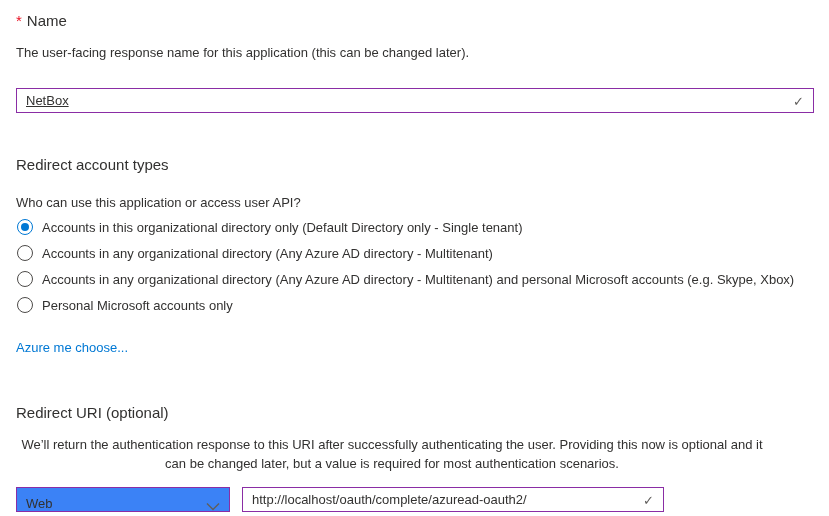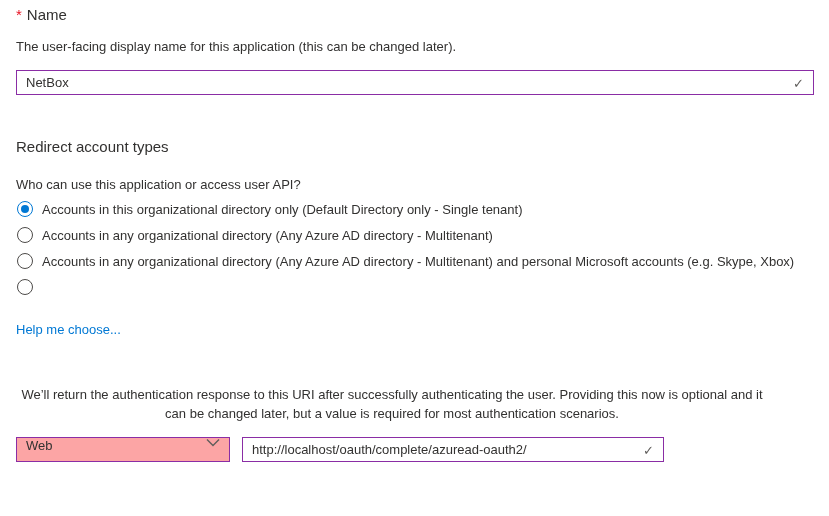--- a/index.html
+++ b/index.html
@@ -2,40 +2,40 @@
 <html><head>
 <meta charset="utf-8">
 <style>
   html,body{margin:0;padding:0;background:#ffffff;}
   body{
     width:829px;height:516px;
     font-family:"Liberation Sans", sans-serif;
     color:#323130;
     overflow:hidden;
   }
-  .page{box-sizing:border-box;width:783px;height:516px;padding:5px 15px 0 16px;}
+  .page{box-sizing:border-box;width:783px;height:516px;padding:11px 15px 0 16px;}
   h2{font-size:15px;font-weight:400;margin:0;line-height:20px;color:#323130;}
   .req{color:#e81123;margin-right:5px;}
   .desc{font-size:13px;margin:13px 0 0;line-height:17px;color:#323130;}
   .desc.question{margin-top:19px;}
   
   .textbox{
     position:relative;display:flex;align-items:center;box-sizing:border-box;
     height:25px;border:1px solid #8a2da5;background:#fff;
   }
   .textbox input{
     border:none;outline:none;width:100%;height:100%;
     font-family:"Liberation Sans", sans-serif;font-size:13px;color:#323130;
     padding:0 26px 0 9px;background:transparent;box-sizing:border-box;
   }
   .check{
     position:absolute;right:9px;top:50%;transform:translateY(-50%);
     color:#605e5c;font-size:13px;line-height:13px;pointer-events:none;
   }
-  .name-box{margin-top:15px;width:798px;}
+  .name-box{margin-top:27px;width:798px;text-decoration:underline;}
   
   .section-accounts{margin-top:42px;}
   .section-redirect{margin-top:47px;}
   
   .radio-list{margin-top:3px;}
   .radio-row{display:flex;align-items:center;height:26px;cursor:pointer;text-align:right;}
   .radio{
     box-sizing:border-box;width:16px;height:16px;border-radius:50%;
     border:1px solid #4d4b49;margin-left:1px;flex:0 0 16px;
     display:flex;align-items:center;justify-content:center;background:#fff;
@@ -46,34 +46,34 @@
   }
   .radio-label{font-size:13px;margin-left:9px;white-space:nowrap;}
   .link{
     display:inline-block;margin-top:22px;font-size:13px;color:#0078d4;
     text-decoration:none;cursor:pointer;line-height:16px;
   }
   .redirect-desc{margin-top:12px;max-width:795px;line-height:19px;text-align:center;}
   .controls-row{display:flex;margin-top:14px;}
   .select{
     box-sizing:border-box;width:214px;height:25px;border:1px solid #8a2da5;
-    background:#fca5a5;display:flex;align-items:flex-start;justify-content:space-between;
+    background:#3b82f6;display:flex;align-items:flex-end;justify-content:space-between;
     padding:0 9px;font-size:13px;cursor:pointer;
   }
   .chev{display:block;}
   .uri-box{width:422px;margin-left:12px;}
 </style>
 </head>
 <body>
 
 <div class="page">
 
   <h2><span class="req">*</span><span>Name</span></h2>
 
-  <p class="desc">The user-facing display name for this application (this can be changed later).</p>
+  <p class="desc">The user-facing response name for this application (this can be changed later).</p>
 
   <div class="textbox name-box">
     <input type="text" value="NetBox" style="">
     <span class="check">✓</span>
   </div>
 
   <div class="section-accounts">
     <h2>Redirect account types</h2>
 
     <p class="desc question">Who can use this application or access user API?</p>
@@ -86,27 +86,29 @@
       <div class="radio-row">
         <span class="radio"></span>
         <span class="radio-label">Accounts in any organizational directory (Any Azure AD directory - Multitenant)</span>
       </div>
       <div class="radio-row">
         <span class="radio"></span>
         <span class="radio-label">Accounts in any organizational directory (Any Azure AD directory - Multitenant) and personal Microsoft accounts (e.g. Skype, Xbox)</span>
       </div>
       <div class="radio-row">
         <span class="radio"></span>
+        <span class="radio-label">Personal Microsoft accounts only</span>
       </div>
     </div>
 
-    <a class="link">Help me choose...</a>
+    <a class="link">Azure me choose...</a>
   </div>
 
   <div class="section-redirect">
+    <h2>Redirect URI (optional)</h2>
 
     <p class="desc redirect-desc">We’ll return the authentication response to this URI after successfully authenticating the user. Providing this now is optional and it can be changed later, but a value is required for most authentication scenarios.</p>
 
     <div class="controls-row">
       <div class="select">
         <span>Web</span>
         <svg class="chev" width="14" height="9" viewBox="0 0 14 9">
           <polyline points="1,1.5 7,7.5 13,1.5" fill="none" stroke="#605e5c" stroke-width="1.4"></polyline>
         </svg>
       </div>

